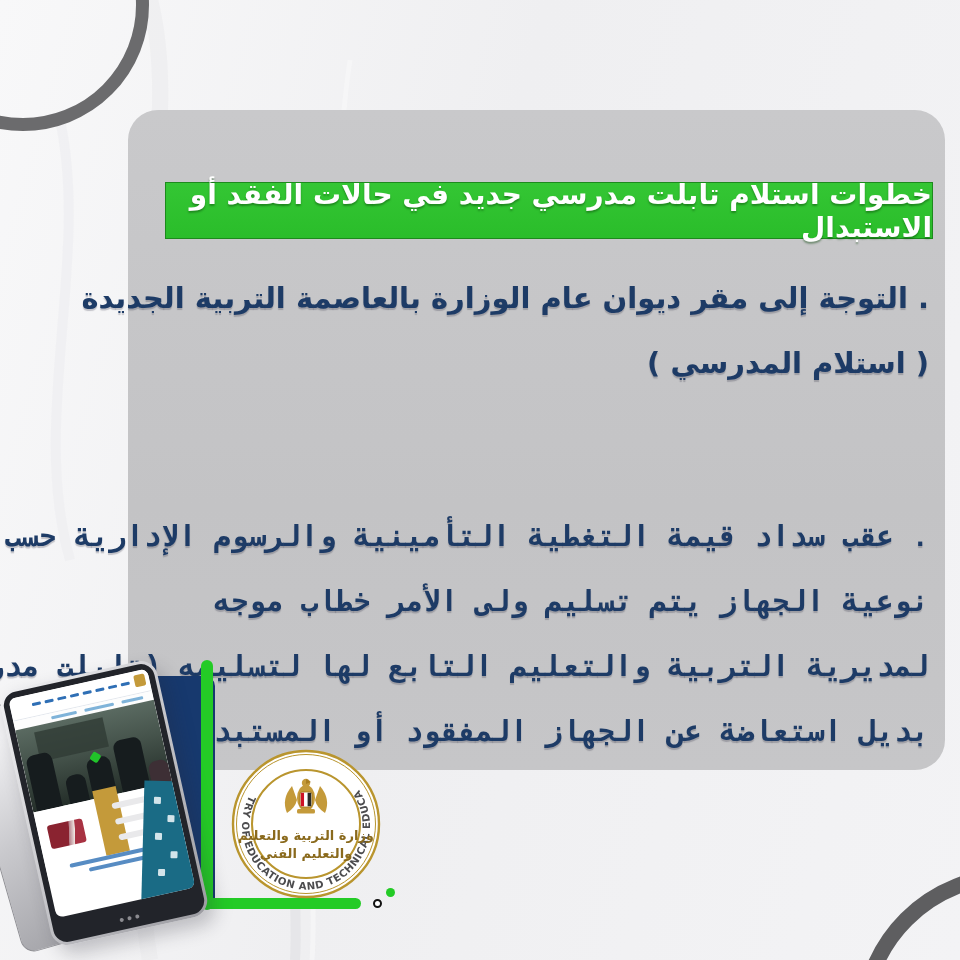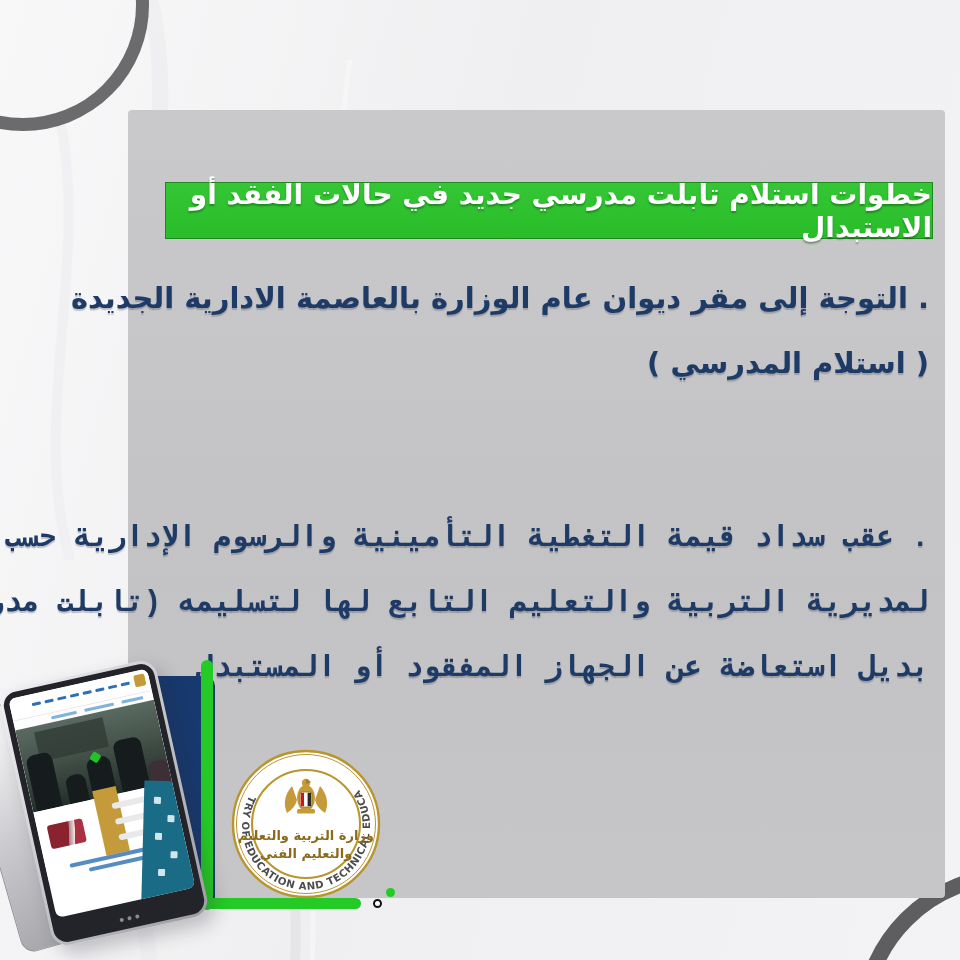--- a/index.html
+++ b/index.html
@@ -10,21 +10,21 @@
   }
   .abs{position:absolute;}
   
   svg.texture{position:absolute;left:0;top:0;z-index:0;}
   
   .ring{position:absolute;border-radius:50%;z-index:1;background:transparent;}
   .ring-tl{left:-103px;top:-121px;width:226px;height:226px;border:13px solid #6b6b6d;}
   .ring-br{left:855px;top:868px;width:280px;height:280px;border:16px solid #5e5e60;}
   
   .card{
-    left:128px;top:110px;width:817px;height:788px;border-radius:4px;
+    left:128px;top:110px;width:817px;height:660px;border-radius:30px;
     background:linear-gradient(180deg,#c9c9cb 0%,#c3c3c5 60%,#c6c6c8 100%);
     z-index:2;
   }
   .banner{
     position:absolute;left:37px;top:72px;width:768px;height:57px;
     background:linear-gradient(180deg,#34c634 0%,#2abd2a 100%);
     border:1px solid #1d8a1d;box-sizing:border-box;
     display:flex;align-items:center;justify-content:center;
     color:#ffffff;font-weight:bold;font-size:28px;direction:rtl;
     text-shadow:0 2px 2px rgba(10,70,10,.45);
@@ -91,26 +91,27 @@
 
 <div class="ring ring-tl abs"></div>
 <div class="ring ring-br abs"></div>
 
 <div class="card abs">
   <div class="banner" dir="rtl">
     <span>خطوات استلام تابلت مدرسي جديد في حالات الفقد أو الاستبدال</span>
   </div>
 
   <div class="lines grp1 abs">
-    <div class="ln">. التوجة إلى مقر ديوان عام الوزارة بالعاصمة الادارية الجديدة</div>
+    <div class="ln">. التوجة إلى مقر ديوان عام الوزارة بالعاصمة التربية الجديدة</div>
     <div class="ln">( استلام المدرسي )</div>
   </div>
 
   <div class="lines grp2 abs">
     <div class="ln">. عقب سداد قيمة التغطية التأمينية والرسوم الإدارية حسب</div>
+    <div class="ln">نوعية الجهاز يتم تسليم ولى الأمر خطاب موجه</div>
     <div class="ln">لمديرية التربية والتعليم التابع لها لتسليمه (تابلت مدرسي)</div>
     <div class="ln">بديل استعاضة عن الجهاز المفقود أو المستبدل</div>
   </div>
 </div>
 
 <div class="panel-navy abs"></div>
 <div class="gline-v abs"></div>
 <div class="gline-h abs"></div>
 
 <div class="tab-back abs">

